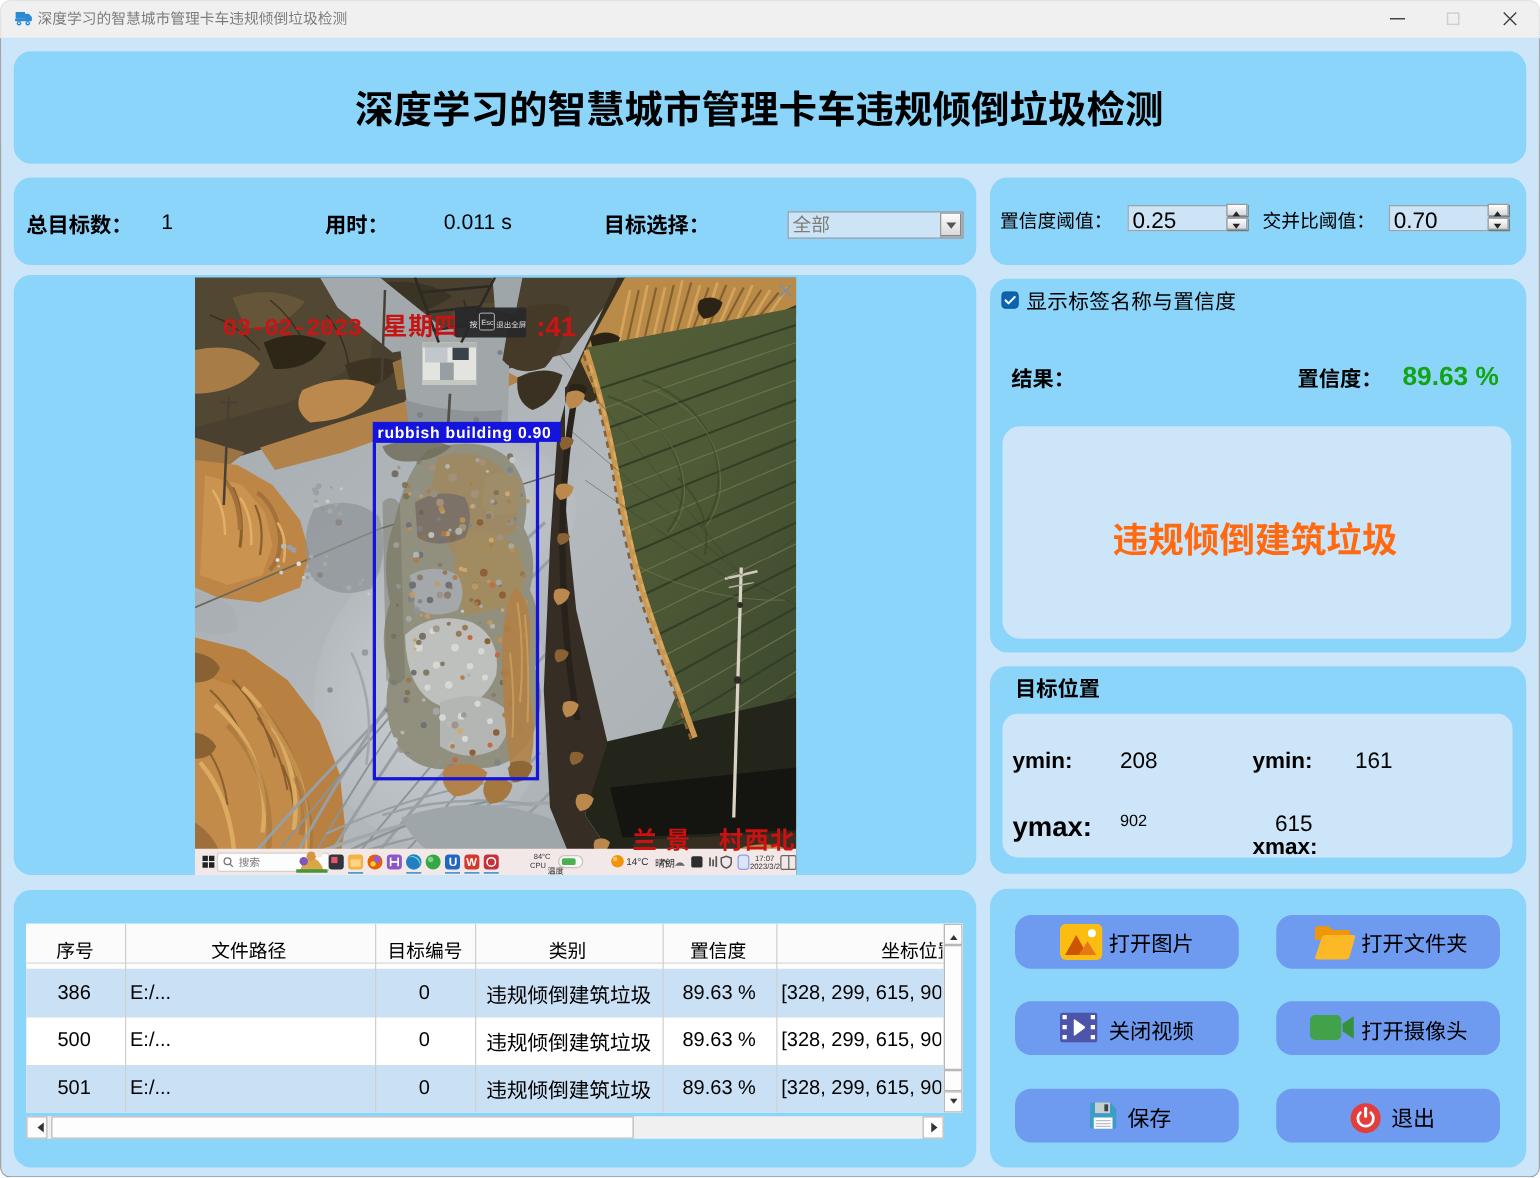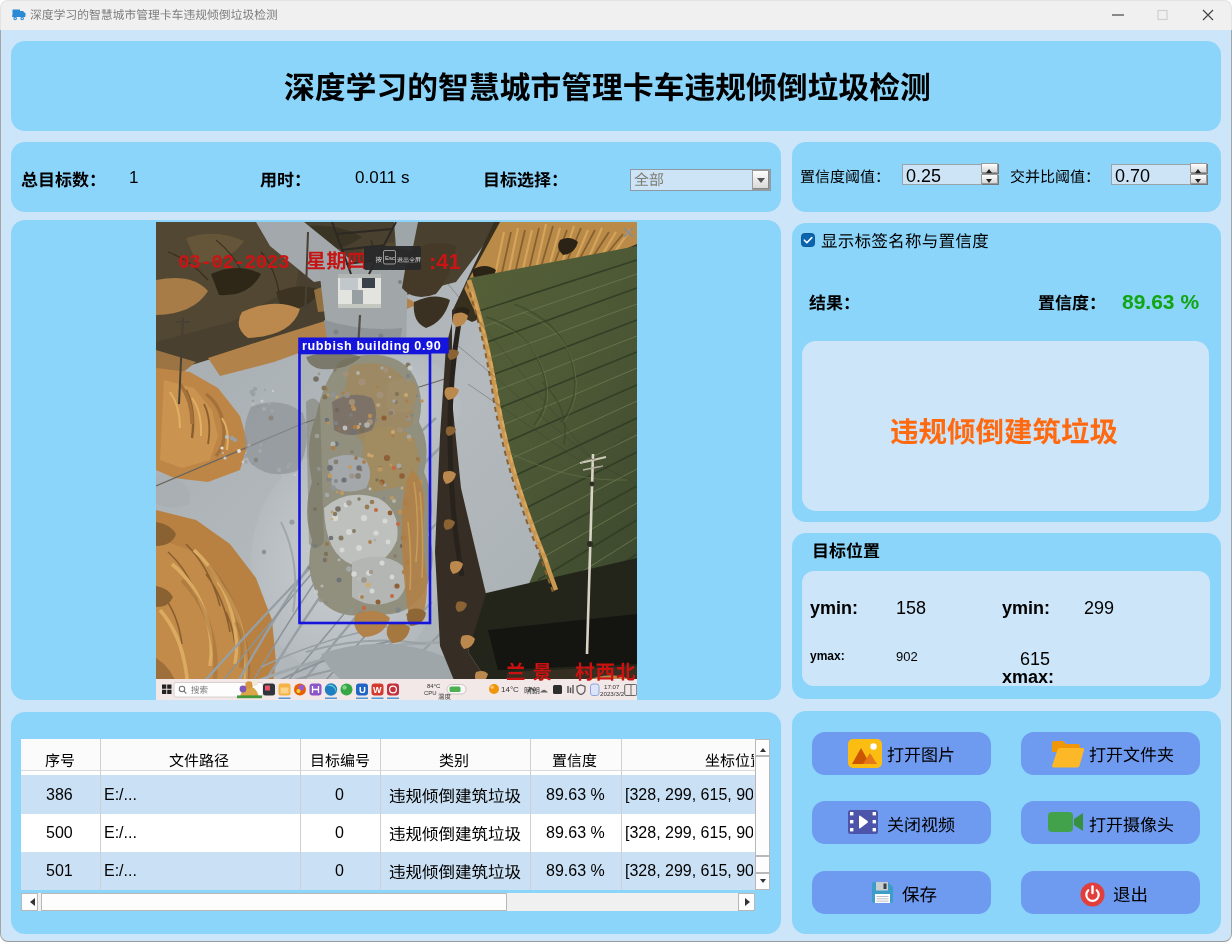--- a/index.html
+++ b/index.html
@@ -66,24 +66,24 @@
 <div class="abs" style="left:1190px;top:174px;width:17px;height:10px;background:linear-gradient(#fefefe,#d8d8d8);border:1px solid #9a9a9a;box-shadow:1px 1px 0 #777"></div>
 <div class="abs" style="left:1195px;top:179px;width:0;height:0;border:3.5px solid transparent;border-top:4.5px solid #222"></div>
 <svg class="abs" style="left:801px;top:233px" width="15" height="15" viewBox="0 0 15 15">
 <rect x="0.5" y="0.5" width="13" height="13" rx="3" fill="#0c63ae" stroke="#0a5898"></rect>
 <path d="M3.4 7.2 l2.4 2.5 L10.8 4.6" stroke="#fff" stroke-width="1.6" fill="none" stroke-linecap="round" stroke-linejoin="round"></path>
   </svg>
 <div class="lbl" style="left:1122px;top:290px;font-size:21px;font-weight:bold;color:#12a412">89.63 %</div>
 <div class="pale" style="left:802px;top:341px;width:407px;height:170px"></div>
 <div class="pale" style="left:802px;top:571px;width:408px;height:115px;border-radius:12px"></div>
 <div class="lbl" style="left:810px;top:598px;font-size:18px;font-weight:bold">ymin:</div>
-<div class="lbl" style="left:896px;top:598px;font-size:18px">158</div>
+<div class="lbl" style="left:896px;top:598px;font-size:18px">208</div>
 <div class="lbl" style="left:1002px;top:598px;font-size:18px;font-weight:bold">ymin:</div>
-<div class="lbl" style="left:1084px;top:598px;font-size:18px">299</div>
-<div class="lbl" style="left:810px;top:649px;font-size:12px;font-weight:bold">ymax:</div>
+<div class="lbl" style="left:1084px;top:598px;font-size:18px">161</div>
+<div class="lbl" style="left:810px;top:649px;font-size:22px;font-weight:bold">ymax:</div>
 <div class="lbl" style="left:896px;top:649px;font-size:13px">902</div>
 <div class="lbl" style="left:1002px;top:667px;font-size:18px;font-weight:bold">xmax:</div>
 <div class="lbl" style="left:1020px;top:649px;font-size:18px">615</div>
 <div class="btn" style="left:812px;top:732px;width:179px;height:43px"></div>
 <div class="btn" style="left:1021px;top:732px;width:179px;height:43px"></div>
 <div class="btn" style="left:812px;top:801px;width:179px;height:43px"></div>
 <div class="btn" style="left:1021px;top:801px;width:179px;height:43px"></div>
 <div class="btn" style="left:812px;top:871px;width:179px;height:43px"></div>
 <div class="btn" style="left:1021px;top:871px;width:179px;height:43px"></div>
 <svg class="abs" style="left:848px;top:739px" width="34" height="29" viewBox="0 0 34 29">

